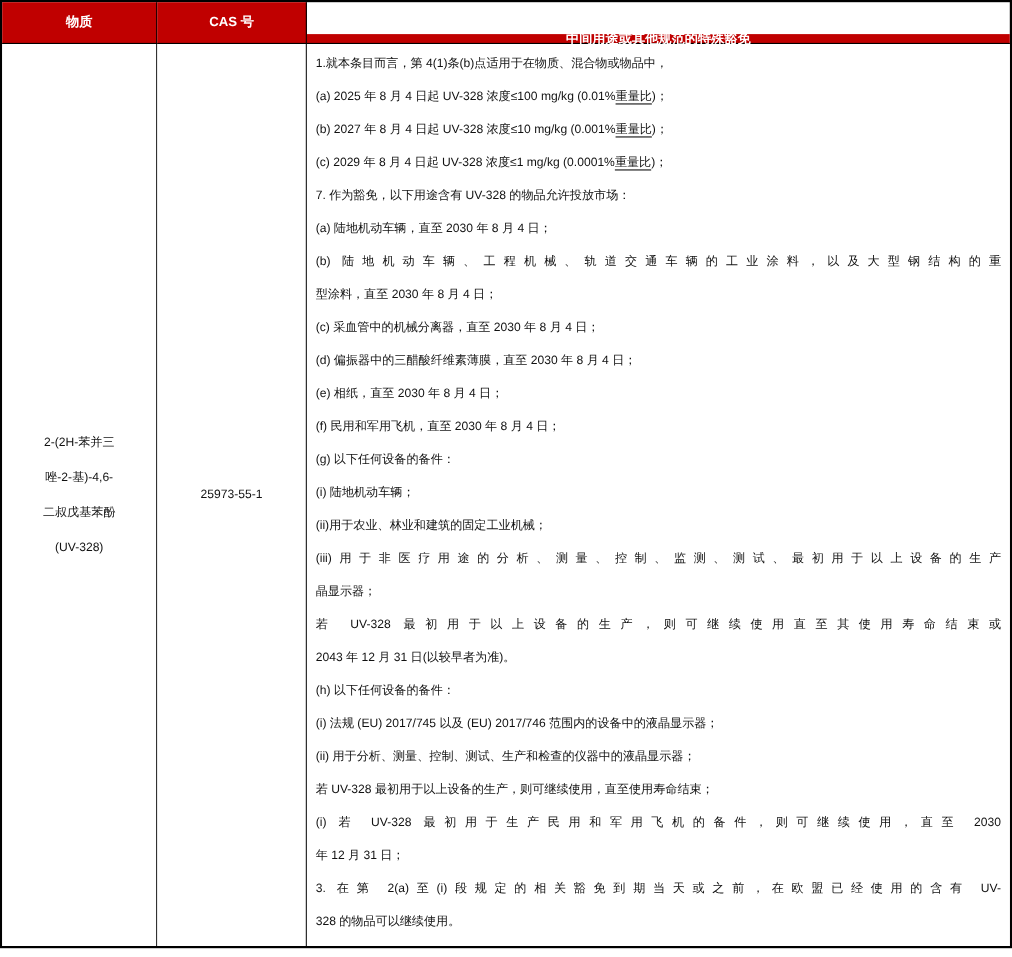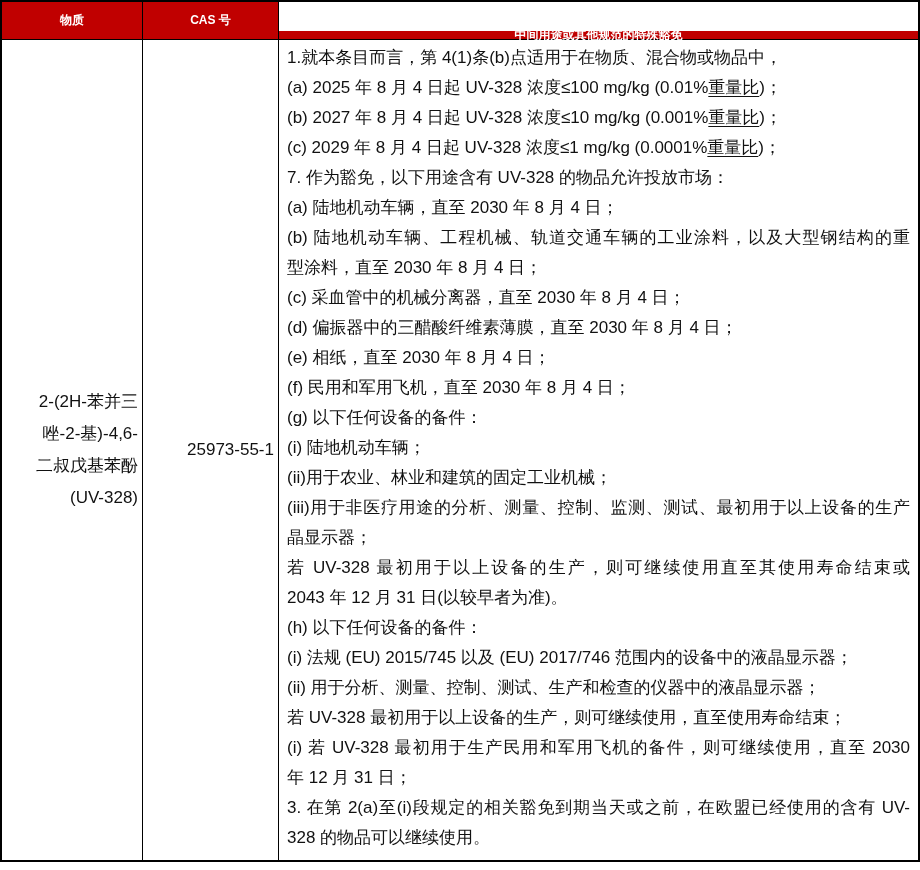--- a/index.html
+++ b/index.html
@@ -22,25 +22,25 @@
     background: var(--hdr-bg, #C00000);
     color: #ffffff;
     font-weight: bold;
     font-size: 12px;
     display: flex; align-items: center; justify-content: center;
     border-bottom: 1px solid #000000;
   }
   .vline { border-right: 1px solid #000000; }
   .bcell {
     background: #ffffff;
-    font-size: 17px;
+    font-size: 11px;
   }
   .center-cell {
     display: flex; flex-direction: column;
-    align-items: flex-end; justify-content: center;
+    align-items: center; justify-content: center;
     text-align: center;
     line-height: 32px;
     padding: 0 4px;
   }
   .exemptions {
     padding: 3px 8px 0 8px;
     line-height: 30px;
     text-align: justify;
   }
   .exline { text-align: justify; }
@@ -84,21 +84,21 @@
       <div class="exline"><span>(e) 相纸，直至 2030 年 8 月 4 日；</span></div>
       <div class="exline"><span>(f) 民用和军用飞机，直至 2030 年 8 月 4 日；</span></div>
       <div class="exline"><span>(g) 以下任何设备的备件：</span></div>
       <div class="exline"><span>(i) 陆地机动车辆；</span></div>
       <div class="exline"><span>(ii)用于农业、林业和建筑的固定工业机械；</span></div>
       <div class="exline stretch"><span>(iii)用于非医疗用途的分析、测量、控制、监测、测试、最初用于以上设备的生产</span></div>
       <div class="exline"><span>晶显示器；</span></div>
       <div class="exline stretch"><span>若 UV-328 最初用于以上设备的生产，则可继续使用直至其使用寿命结束或</span></div>
       <div class="exline"><span>2043 年 12 月 31 日(以较早者为准)。</span></div>
       <div class="exline"><span>(h) 以下任何设备的备件：</span></div>
-      <div class="exline"><span>(i) 法规 (EU) 2015/745 以及 (EU) 2017/746 范围内的设备中的液晶显示器；</span></div>
+      <div class="exline"><span>(i) 法规 (EU) 2017/745 以及 (EU) 2017/746 范围内的设备中的液晶显示器；</span></div>
       <div class="exline"><span>(ii) 用于分析、测量、控制、测试、生产和检查的仪器中的液晶显示器；</span></div>
       <div class="exline"><span>若 UV-328 最初用于以上设备的生产，则可继续使用，直至使用寿命结束；</span></div>
       <div class="exline stretch"><span>(i) 若 UV-328 最初用于生产民用和军用飞机的备件，则可继续使用，直至 2030</span></div>
       <div class="exline"><span>年 12 月 31 日；</span></div>
       <div class="exline stretch"><span>3. 在第 2(a)至(i)段规定的相关豁免到期当天或之前，在欧盟已经使用的含有 UV-</span></div>
       <div class="exline"><span>328 的物品可以继续使用。</span></div>
     </div>
 </div>
 
 </body></html>

